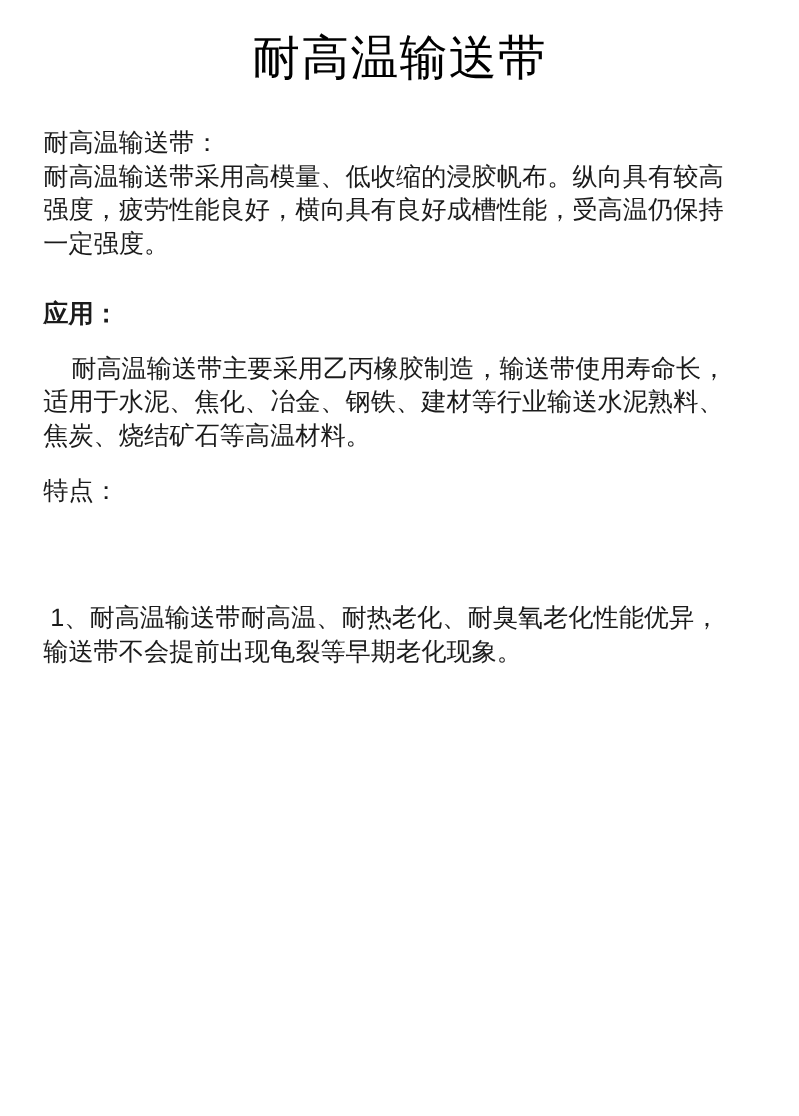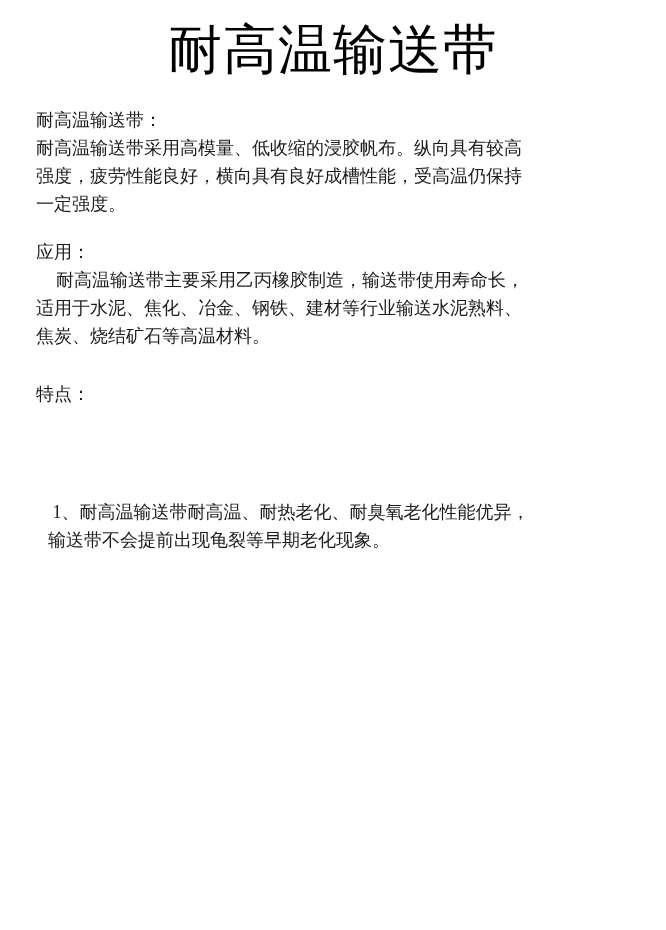--- a/index.html
+++ b/index.html
@@ -13,40 +13,40 @@
     overflow:hidden;
     font-family:"Liberation Sans","DejaVu Sans",sans-serif;
     color:#1b1b1b;
   }
   .page-title{
     margin:0;
     padding-top:12px;
     height:74px;
     line-height:74px;
     text-align:center;
-    font-size:54px;
+    font-size:40px;
     font-weight:500;
     letter-spacing:1px;
     color:#000;
   }
   .text-block{
     margin-left:36px;
     margin-right:36px;
-    font-size:18px;
+    font-size:21px;
     line-height:28px;
     white-space:pre-wrap;
     word-break:break-all;
   }
   .intro-label{margin-top:20px;}
   .intro-para{}
-  .application-label{margin-top:20px;}
-  .application-para{}
-  .features-label{margin-top:30px;}
+  .application-label{margin-top:30px;font-weight:bold;}
+  .application-para{margin-top:18px;}
+  .features-label{margin-top:18px;}
   .features-list{margin-top:22px;}
-  .feature-item{margin:12px;font-family:Liberation Serif, serif;}
+  .feature-item{margin:0;}
 </style>
 </head>
 <body>
 
 <div class="doc">
 
   <h1 class="page-title">耐高温输送带</h1>
 
   <div class="text-block intro-label">耐高温输送带：</div>
 

